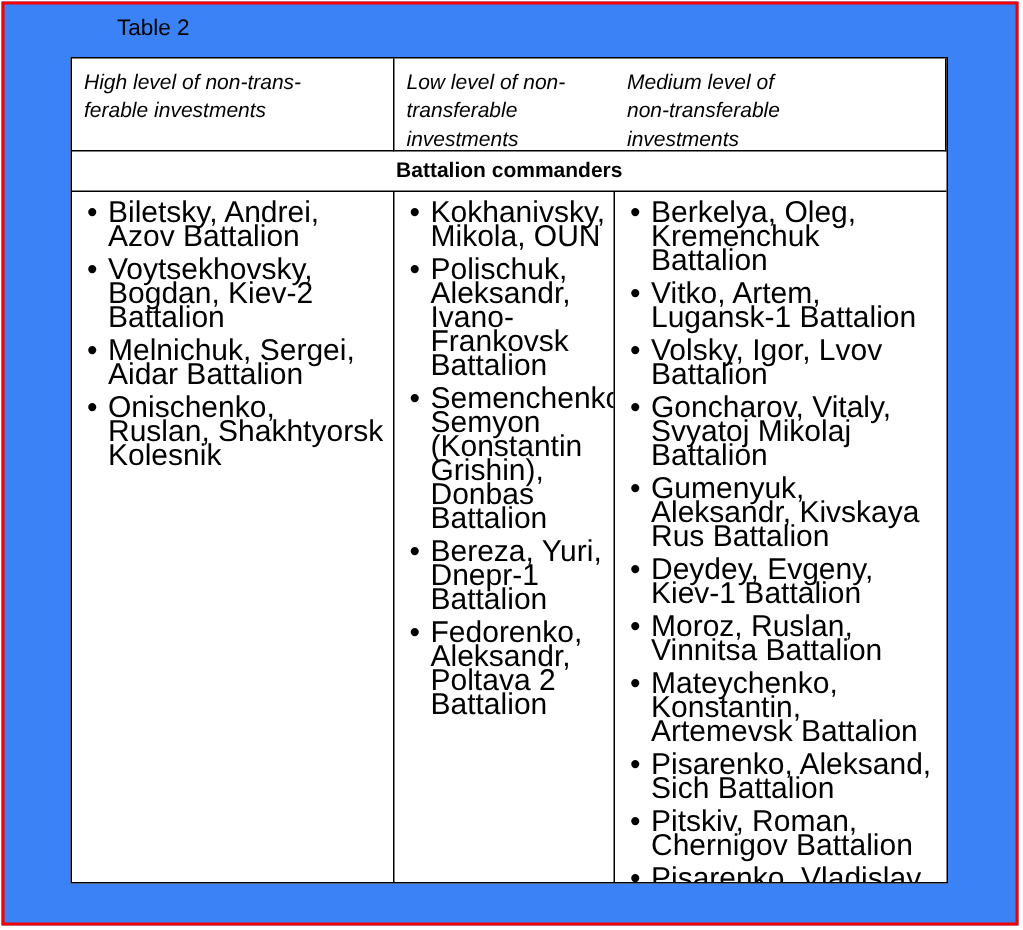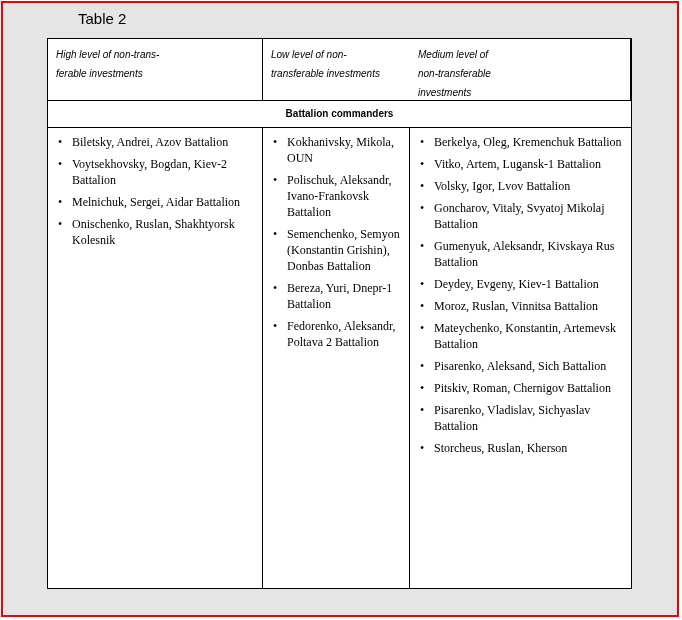--- a/index.html
+++ b/index.html
@@ -16,21 +16,21 @@
     overflow: hidden;
   }
   .page {
     position: absolute;
     left: 1px;
     top: 1px;
     width: 678px;
     height: 616px;
     border: 2px solid #f40000;
     box-sizing: border-box;
-    background: #e5e5e5;
+    background: #3b82f6;
   }
   .caption {
     position: absolute;
     left: 75px;
     top: 6px;
     font-size: 15px;
     line-height: 20px;
   }
   .tbl {
     position: absolute;
@@ -47,38 +47,37 @@
   }
   .cell {
     box-sizing: border-box;
     overflow: hidden;
   }
   .v-div {
     border-right: 1.5px solid #000000;
   }
   .head {
     font-style: italic;
-    font-size: 10px;
+    font-size: 14px;
     line-height: 19px;
     padding: 6px 3px 0 8px;
     white-space: pre-line;
     border-bottom: 1.5px solid #000000;
   }
   .banner {
     grid-column: 1 / -1;
     border-bottom: 1.5px solid #000000;
     font-weight: bold;
-    font-size: 10px;
+    font-size: 14px;
     text-align: center;
     line-height: 25px;
   }
   .bodycell {
-    font-size: 12px;
+    font-size: 20px;
     line-height: 16px;
-    font-family: Liberation Serif, serif;
   }
   .bodycell ul {
     margin: 0;
     padding: 4px 6px 0 9px;
     list-style: none;
   }
   .bodycell li {
     position: relative;
     padding-left: 15px;
     margin-top: 6px;

